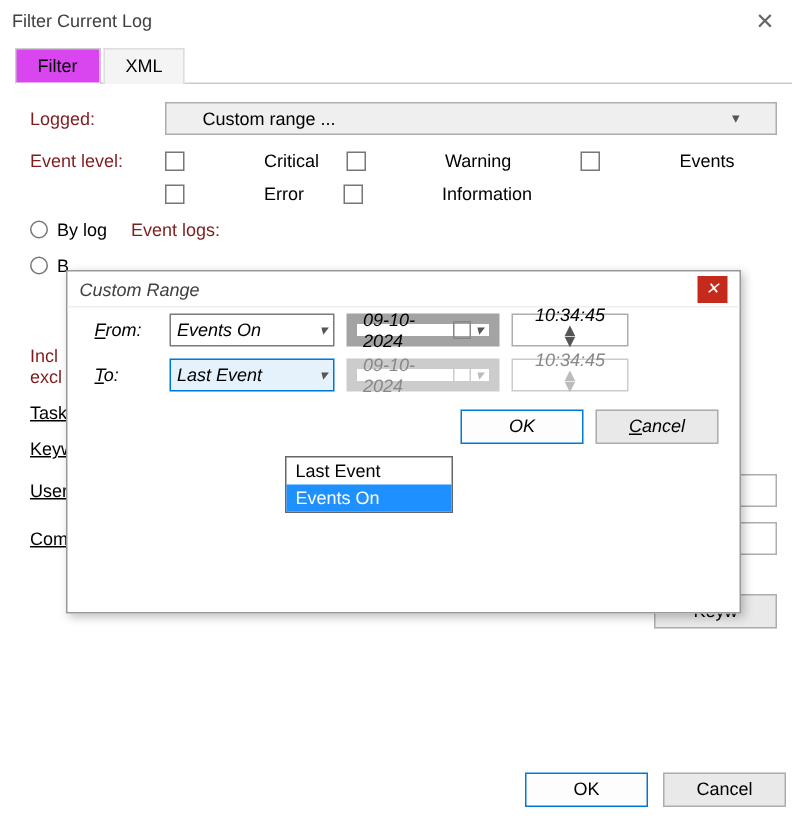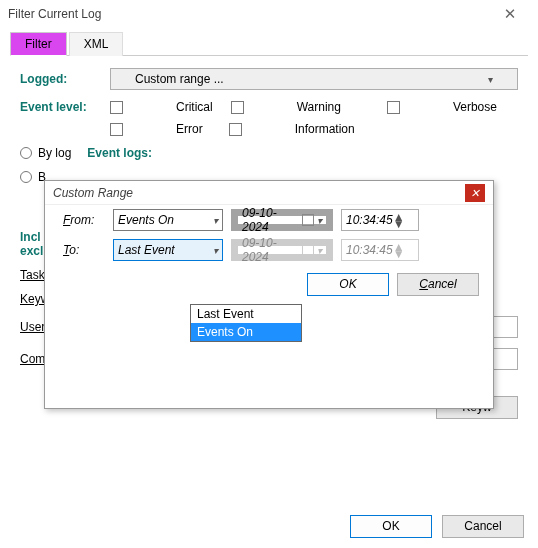--- a/index.html
+++ b/index.html
@@ -6,41 +6,41 @@
   body { margin: 0; width: 538px; height: 548px; background: #fff; position: relative; color: #000; }
   .titlebar { height: 28px; display: flex; align-items: center; padding: 0 8px; }
   .titlebar .title { flex: 1; color: #404040; }
   .close-x { width: 40px; text-align: center; color: #666; font-size: 15px; }
   .tabs { display: flex; margin: 4px 10px 0 10px; border-bottom: 1px solid #ccc; }
   .tab { padding: 4px 14px; border: 1px solid #ccc; border-bottom: none; background: #d946ef; margin-right: 2px; margin-bottom: -1px; }
   .tab.active { border-bottom: 1px solid #fff; }
   .tab.inactive { background: #f4f4f4; border-color:#ddd;}
   .pane { padding: 12px 20px 10px 20px; }
   .row { display: flex; align-items: center; margin-bottom: 10px; }
-  .lbl { width: 90px; color: #0f766e; font-weight: bold; }
+  .lbl { width: 90px; color: #7f1d1d; }
   .llbl { width: 90px; color: #000; text-decoration: underline; }
   .dropdown { flex: 1; height: 22px; border: 1px solid #adadad; background: #efefef; display: flex; align-items: center; padding: 0 24px; justify-content: space-between; }
   .chev { font-size: 10px; color: #555; }
   .chk { display: inline-flex; align-items: flex-end; margin-right: 18px; gap: 48px; }
   .chk .box { width: 13px; height: 13px; border: 1px solid #777; margin-right: 5px; background: #fff; }
   .field { flex: 1; height: 22px; border: 1px solid #adadad; padding: 2px 6px; display: flex; align-items: center; }
   .radio { width: 12px; height: 12px; border: 1px solid #777; border-radius: 50%; margin-right: 6px; display:inline-block;}
 
   .modal { position: absolute; left: 44px; top: 180px; width: 450px; height: 229px; background: #fff; border: 1px solid #999; box-shadow: 2px 2px 6px rgba(0,0,0,0.25); z-index: 10; font-style: italic; }
   .modal .titlebar { height: 24px; border-bottom: 1px solid #eee; }
   .modal .mclose { width: 20px; height: 18px; background: #c42b1c; color: #fff; text-align: center; line-height: 18px; font-size: 11px; }
   .mrow { display: flex; align-items: center; padding: 4px 18px; }
   .mlbl { width: 50px; }
   .combo { width: 110px; height: 22px; border: 1px solid #7a7a7a; background: #fff; display: flex; align-items: center; justify-content: space-between; padding: 0 4px; margin-right: 8px; }
   .combo.sel { background: #e5f1fb; border-color:#0078d7;}
   .datebox { width: 102px; height: 22px; border: 7px solid #a3a3a3; display: flex; align-items: center; padding: 0 4px; margin-right: 8px; justify-content: space-between; }
   .datebox.dis { color: #888; border-color:#ccc;}
   .minibox { width: 12px; height: 12px; border: 1px solid #888; }
   .minibox.d { border-color:#ccc;}
-  .timebox { width: 78px; height: 22px; border: 1px solid #adadad; display: flex; align-items: center; padding: 0 4px; justify-content: flex-start; }
+  .timebox { width: 78px; height: 22px; border: 1px solid #adadad; display: flex; align-items: center; padding: 0 4px; justify-content: flex-end; flex-direction: column; }
   .timebox.dis { color: #888; border-color:#ccc;}
   .spin { display: flex; flex-direction: column; font-size: 6px; line-height: 6px; color:#555; gap:1px;}
 
   .open-dd { position: absolute; left: 190px; top: 304px; width: 112px; border: 1px solid #666; background: #fff; z-index: 20; }
   .open-dd .opt { padding: 2px 6px; }
   .open-dd .opt.sel { background: #1e90ff; color: #fff; }
 
   .btnrow { display: flex; justify-content: flex-end; gap: 8px; padding: 8px 14px; }
   .btn { width: 82px; height: 23px; border: 1px solid #adadad; background: #e9e9e9; text-align: center; line-height: 21px; }
   .btn.primary { border: 1.5px solid #0078d7; background:#fdfdfd;}
@@ -77,21 +77,21 @@
         <span class="chk">
             <span class="box"></span>
             <span>Critical</span>
           </span>
         <span class="chk">
             <span class="box"></span>
             <span>Warning</span>
           </span>
         <span class="chk" style="margin-left:28px;">
             <span class="box"></span>
-            <span>Verbose</span>
+            <span>Events</span>
           </span>
       </div>
       <div style="display:flex; margin-top:8px;">
         <span class="chk">
             <span class="box"></span>
             <span>Error</span>
           </span>
         <span class="chk" style="margin-left:8px;">
             <span class="box"></span>
             <span>Information</span>

